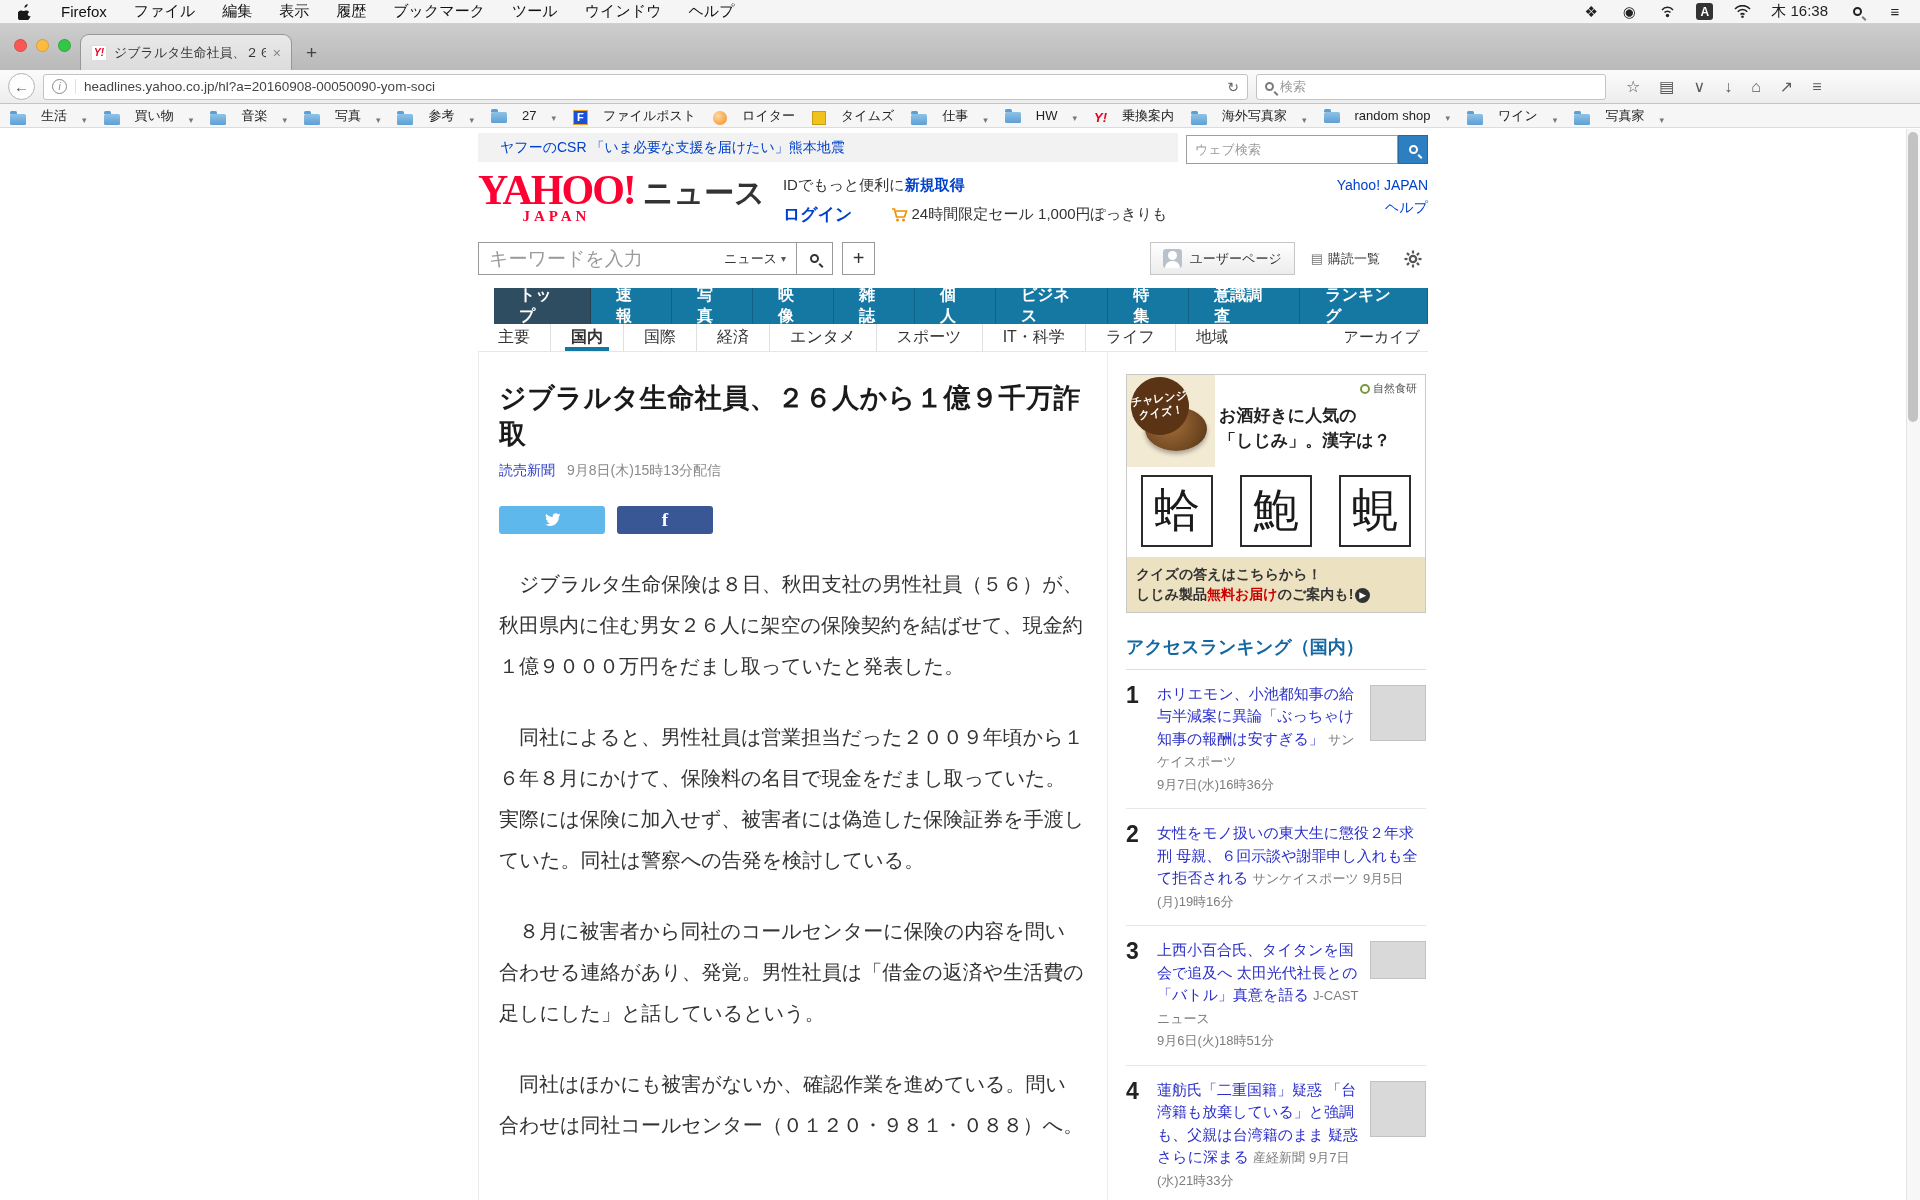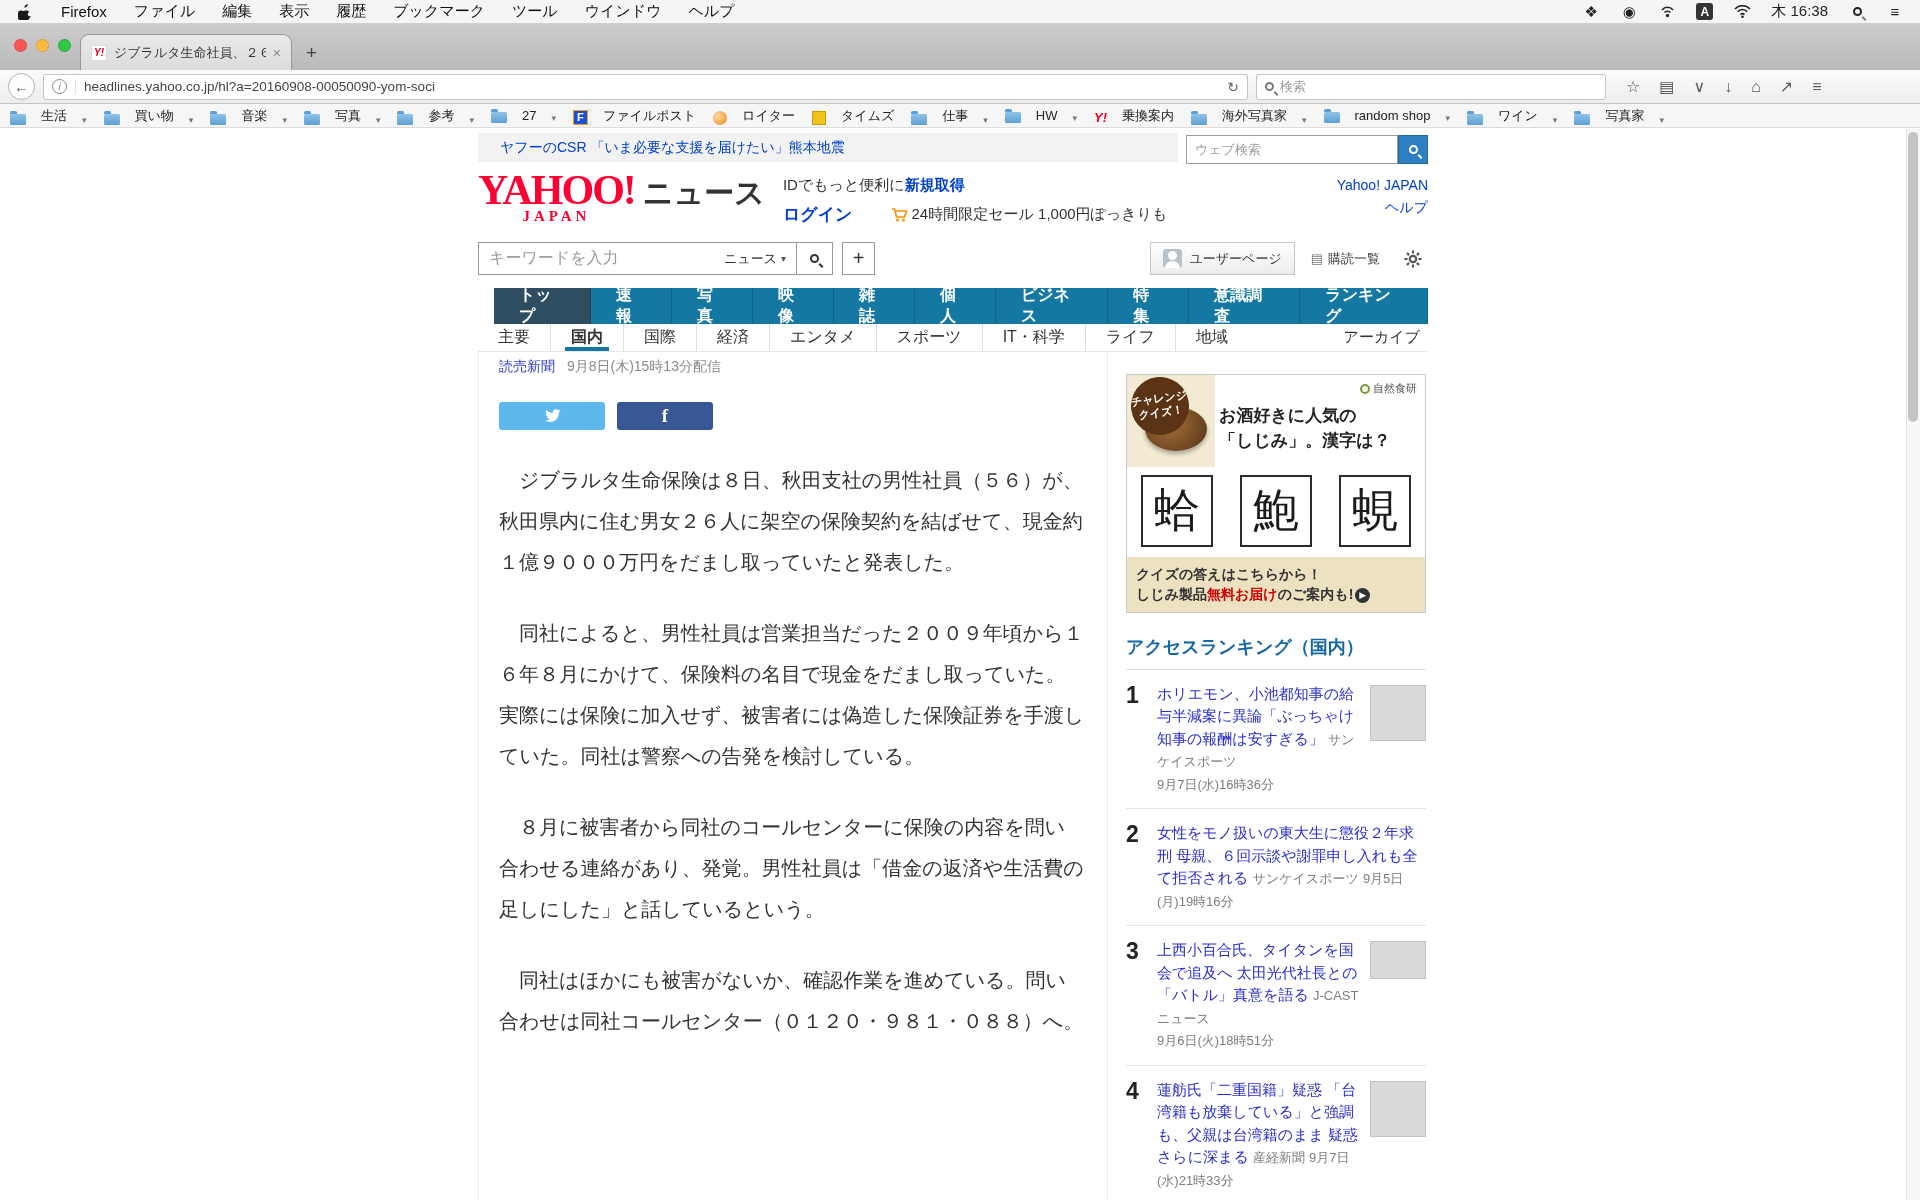--- a/index.html
+++ b/index.html
@@ -73,21 +73,21 @@
   .service { font-size:30px; color:#333; font-weight:bold; line-height:1; padding-bottom:14px; }
   .idcol { margin-left:18px; font-size:15px; padding-top:2px; }
   .idcol .row2 { margin-top:8px; display:flex; align-items:center; gap:10px; }
   .blue-link { color:#0041cc; text-decoration:none; }
   .bold { font-weight:bold; }
   .sale-link { color:#333; display:flex; align-items:center; gap:4px; margin-left:28px; }
   .hdr-right { margin-left:auto; text-align:right; font-size:14px; line-height:1.6; }
   
   .searchrow { margin-top:16px; display:flex; align-items:center; }
   .kw-group { display:flex; align-items:center; width:355px; height:33px; border:1px solid #999; background:#fff; }
-  .kw-ph { flex:1; padding-left:10px; color:#9a9a9a; font-size:16px; }
+  .kw-ph { flex:1; padding-left:10px; color:#9a9a9a; font-size:19px; }
   .kw-cat { color:#333; font-size:13px; display:flex; align-items:center; gap:4px; padding-right:10px; }
   .kw-mag { width:36px; height:33px; border-left:1px solid #999; display:flex; align-items:center; justify-content:center; }
   .kw-mag .mag{ border-color:#333; } .kw-mag .mag::after{ background:#333; }
   .plus-btn { width:33px; height:33px; border:1px solid #999; background:#fff; margin-left:9px; font-size:20px; color:#333; display:flex; align-items:center; justify-content:center; }
   .user-box { margin-left:auto; height:33px; border:1px solid #c6c6c6; background:linear-gradient(#fff,#ececec);
     display:flex; align-items:center; gap:7px; padding:0 12px; font-size:13px; color:#333; }
   .avatar { width:19px; height:19px; border-radius:3px; background:#b9c2cc; position:relative; overflow:hidden; flex:none; }
   .avatar::before { content:""; position:absolute; width:9px; height:9px; border-radius:50%; background:#fff; left:5px; top:2px; }
   .avatar::after { content:""; position:absolute; width:15px; height:9px; border-radius:7px 7px 0 0; background:#fff; left:2px; top:12px; }
   .subscribe { display:flex; align-items:center; gap:5px; margin-left:16px; font-size:13px; color:#333; }
@@ -413,20 +413,21 @@
       <span class="stab">スポーツ</span>
       <span class="stab">IT・科学</span>
       <span class="stab">ライフ</span>
       <span class="stab">地域</span>
       <span class="archive">アーカイブ</span>
     </div>
 
     <div class="cols">
 
       <div class="article">
+        <h1 class="a-title">ジブラルタ生命社員、２６人から１億９千万詐取</h1>
         <div class="a-src">
           <a href="#" class="src">読売新聞</a>
           <span class="dt">9月8日(木)15時13分配信</span>
         </div>
         <div class="share">
           <span class="btn-tw">
             <svg width="17" height="14" viewBox="0 0 24 20">
                 <path fill="#fff" d="M23.4 2.3c-.8.4-1.7.6-2.6.8A4.5 4.5 0 0 0 22.8.6c-.9.5-1.9.9-2.9 1.1A4.5 4.5 0 0 0 12.2 5c0 .4 0 .7.1 1A12.8 12.8 0 0 1 3 1.3 4.5 4.5 0 0 0 4.4 7.3 4.4 4.4 0 0 1 2.3 6.8v.1a4.5 4.5 0 0 0 3.6 4.4c-.7.2-1.4.2-2 .1a4.5 4.5 0 0 0 4.2 3.1A9 9 0 0 1 1.4 16.4a12.7 12.7 0 0 0 6.9 2c8.3 0 12.8-6.9 12.8-12.8v-.6a9 9 0 0 0 2.3-2.7z"></path>
               </svg>
           </span>

